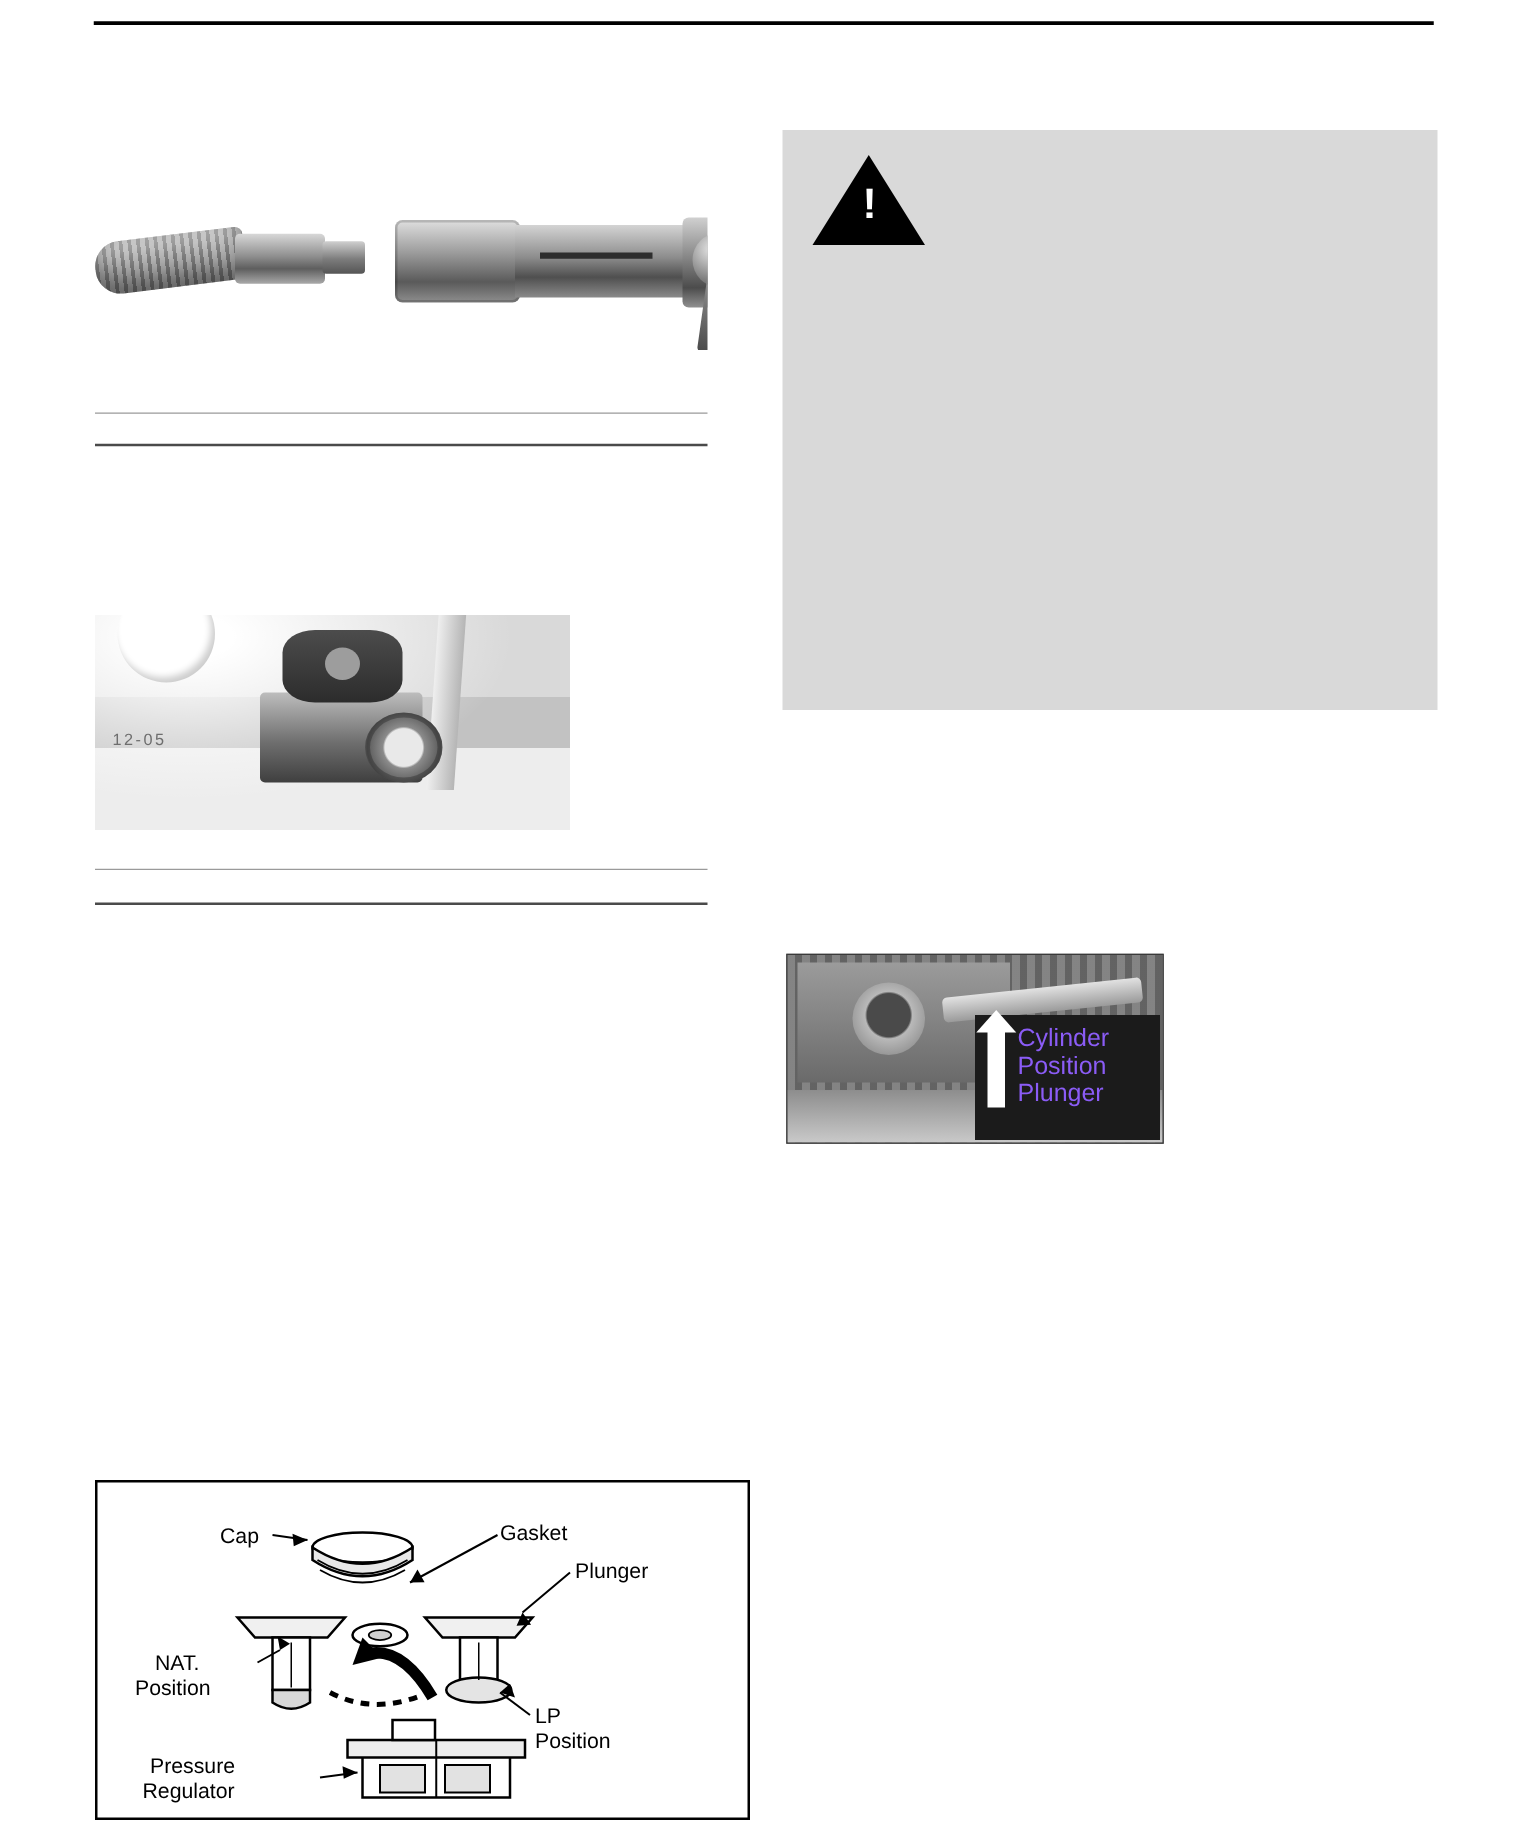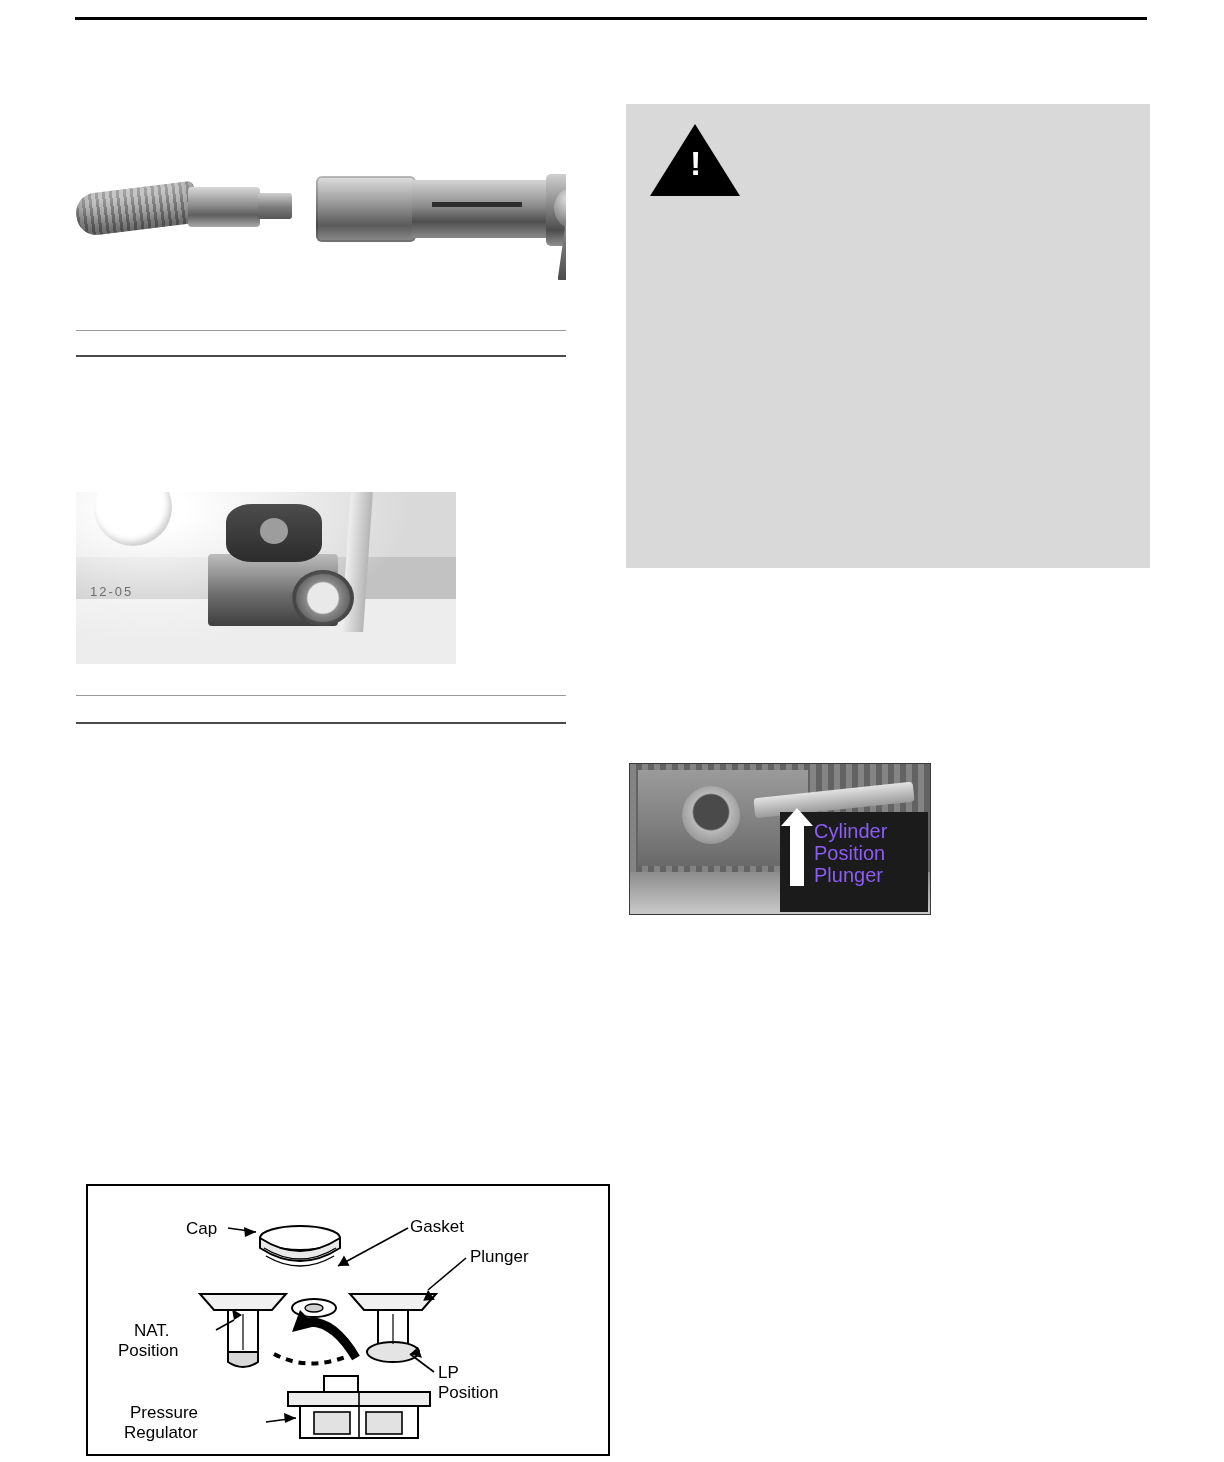--- a/index.html
+++ b/index.html
@@ -347,21 +347,20 @@
 
   
   #diagram-regulator {
     position: absolute;
     left: 76px;
     top: 1184px;
     width: 520px;
     height: 268px;
     border: 2px solid #000;
     background: #fff;
-    margin-left: 10px;
   }
   #diagram-regulator svg { display: block; }
   .dlabel {
     font-family: "Liberation Sans", sans-serif;
     font-size: 17px;
     fill: #000;
   }
 </style>
 </head>
 <body>

